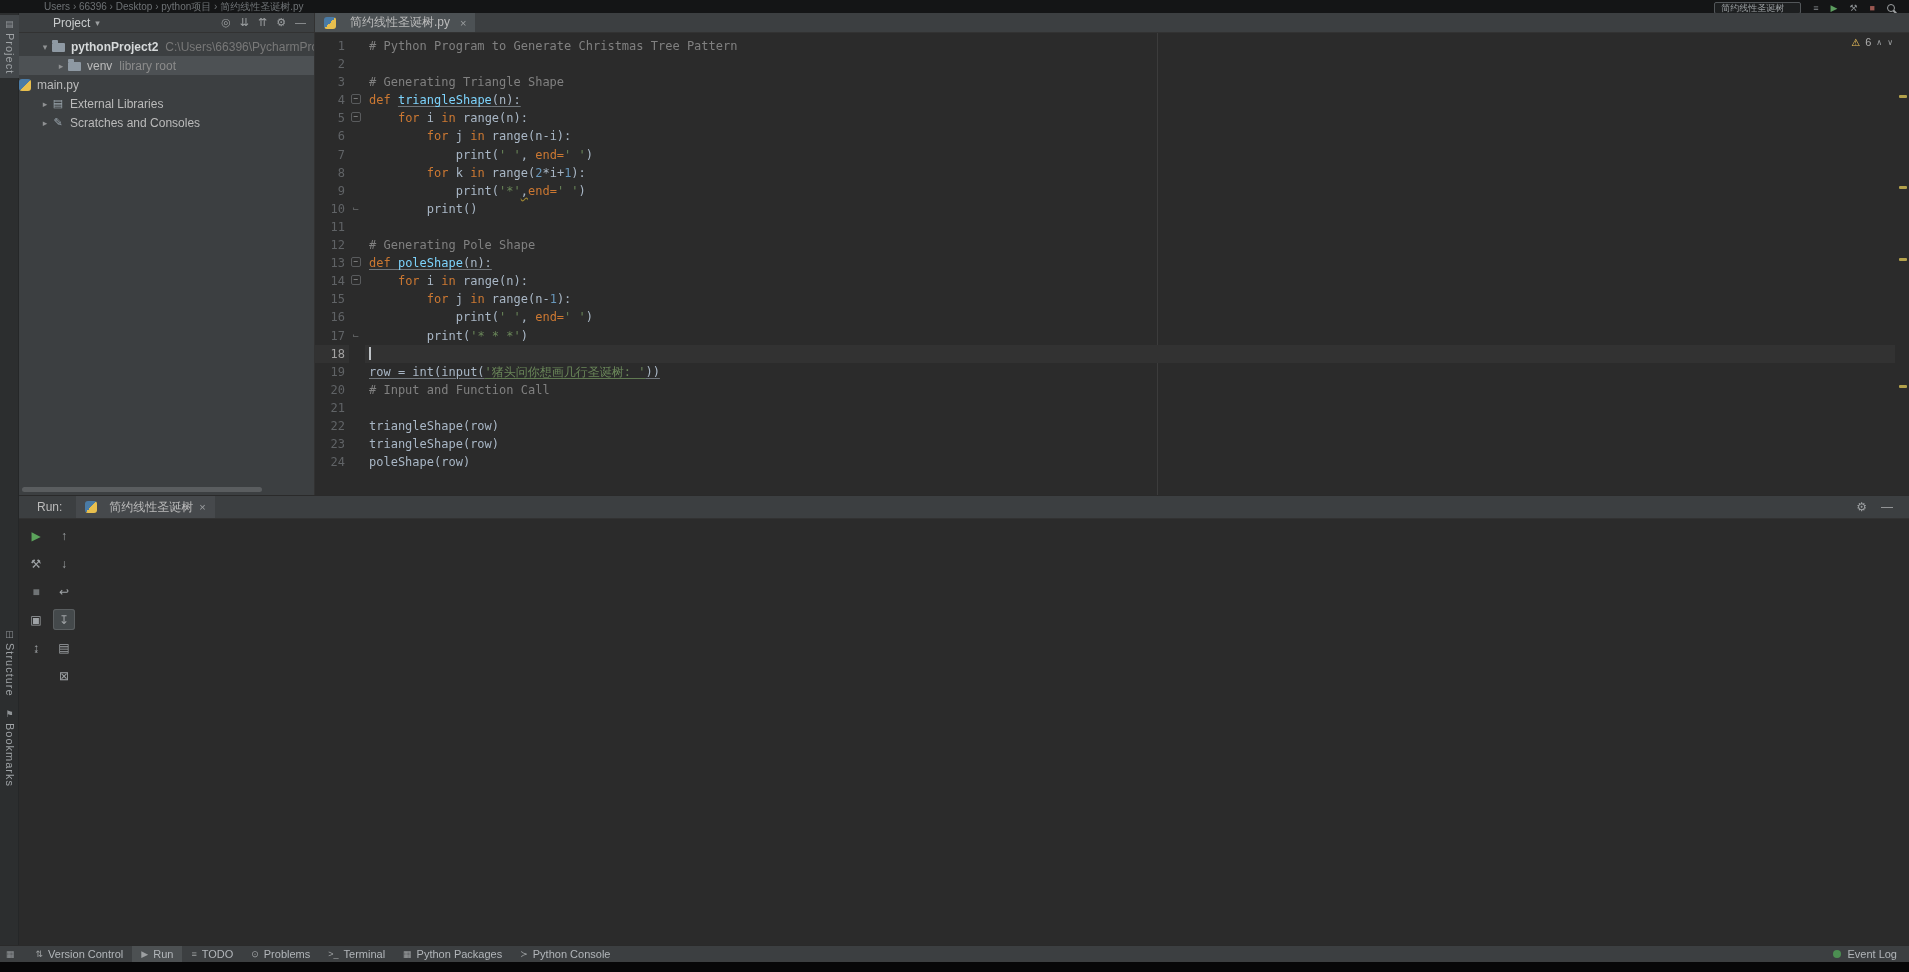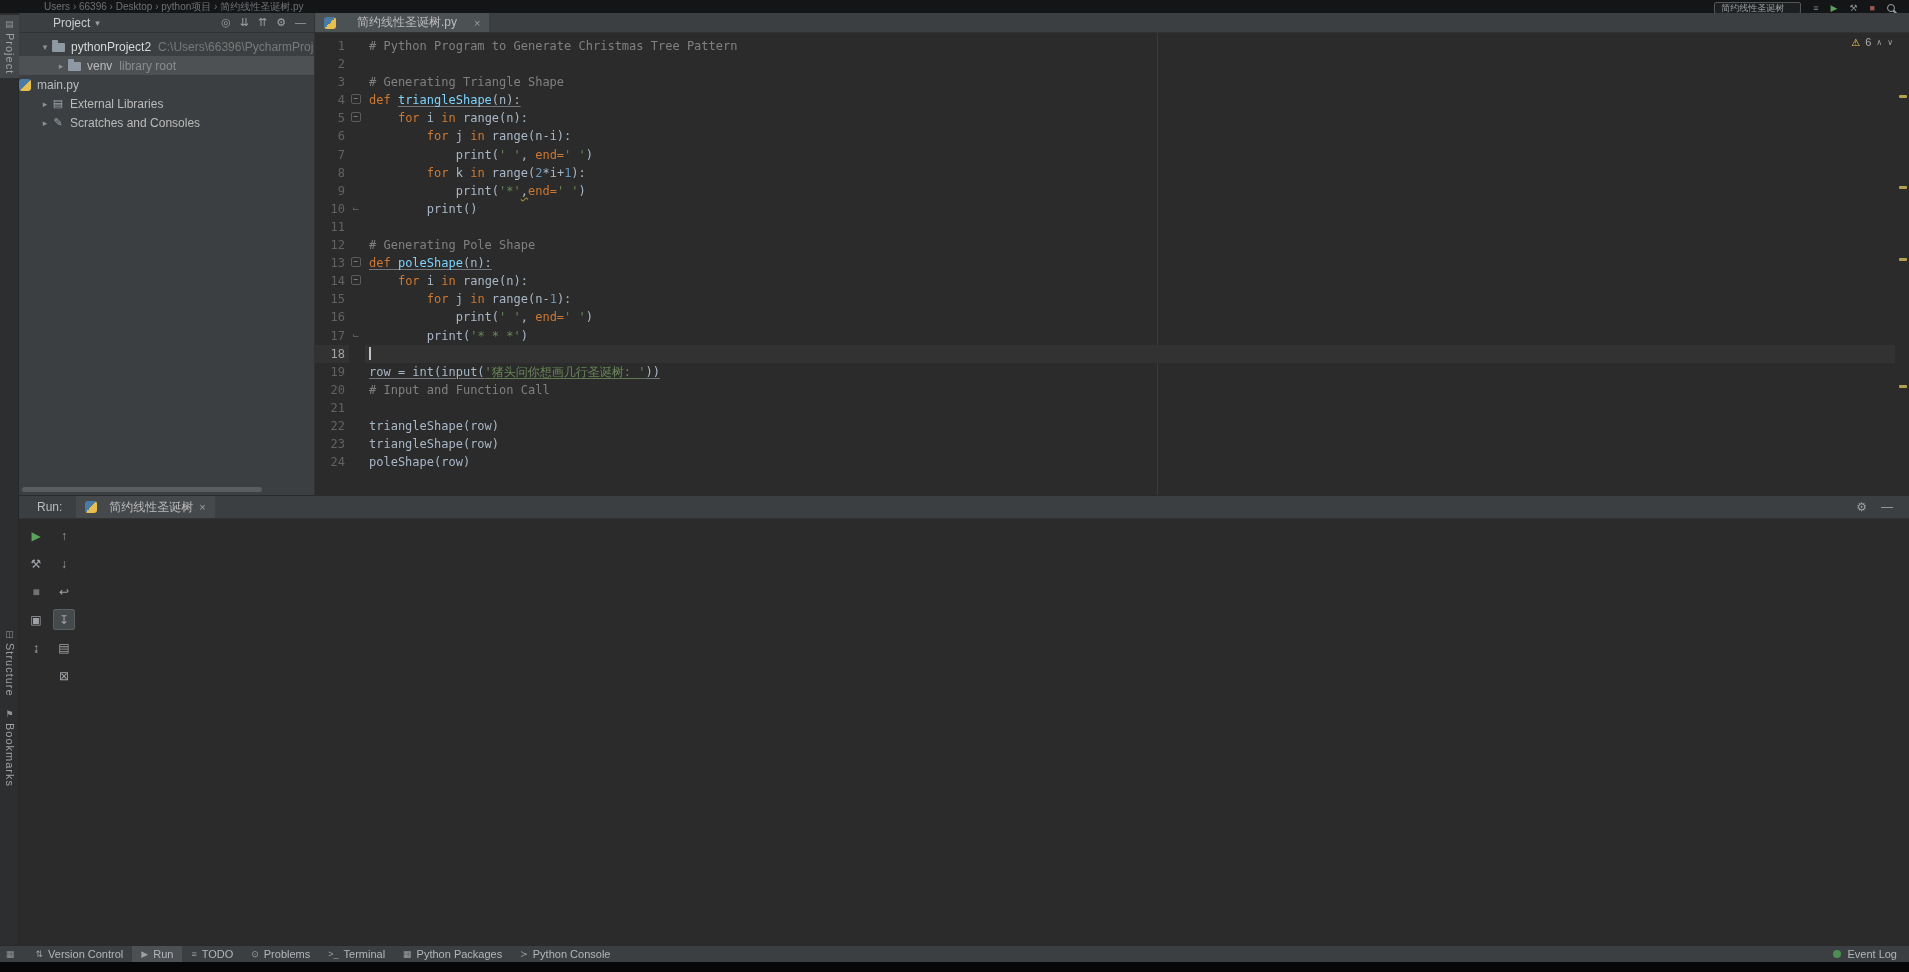--- a/index.html
+++ b/index.html
@@ -30,28 +30,28 @@
   .phicon{cursor:pointer}
   .ppanel{position:absolute;left:19px;top:33px;width:296px;height:462px;background:#3c3f41;border-right:1px solid #323232}
   .tree{padding-top:4px;color:#bbb}
   .trow{height:19px;display:flex;align-items:center;white-space:nowrap;overflow:hidden;cursor:pointer}
   .trow.sel{background:#4d5154}
   .chev{width:12px;color:#8f9193;font-size:9px;text-align:center;flex:none}
   .folder{display:inline-block;width:13px;height:9px;background:#8e99a3;border-radius:1px;position:relative;margin:2px 6px 0 1px;flex:none}
   .folder:before{content:"";position:absolute;left:0;top:-3px;width:6px;height:3px;background:#8e99a3;border-radius:1px 1px 0 0}
   .pyicon{display:inline-block;width:12px;height:12px;border-radius:3px;background:linear-gradient(135deg,#4a7ba6 50%,#e8bf4e 50%);margin-right:6px;flex:none}
   .gicon{width:14px;margin-right:5px;color:#9aa5ad;font-size:11px;text-align:center;flex:none}
-  .tname.bold{font-weight:normal;color:#d6d9da}
+  .tname.bold{font-weight:bold;color:#d6d9da}
   .tpath{color:#787878;margin-left:7px}
   .tsuffix{color:#8c8c8c;margin-left:7px}
   .hsb{position:absolute;left:3px;bottom:3px;width:240px;height:5px;border-radius:3px;background:#5a5d5f;cursor:pointer}
 
   
   .tabbar{position:absolute;left:315px;top:13px;right:0;height:20px;background:#3c3f41;border-bottom:1px solid #323232;display:flex;align-items:stretch}
-  .etab{display:flex;align-items:center;gap:15px;padding:0 9px;background:#4c5154;cursor:pointer}
+  .etab{display:flex;align-items:center;gap:8px;padding:0 9px;background:#4c5154;cursor:pointer}
   .etab .close{color:#9b9ea0;font-size:11px;margin-left:2px}
 
   
   .editor{position:absolute;left:315px;top:33px;right:0;height:462px;background:#2b2b2b;overflow:hidden}
   .vguide{position:absolute;left:842px;top:0;height:100%;width:1px;background:#3c3c3c}
   .gutter{position:absolute;left:0;top:4px;width:34px;text-align:right;font:12px/18.1px "DejaVu Sans Mono",monospace;color:#606366}
   .gl{height:18.1px;padding-right:4px;cursor:pointer}
   .gl.cl-active{color:#a4a3a3;background:#323232}
   .foldcol{position:absolute;left:34px;top:0;width:16px;height:100%}
   .fm{position:absolute;left:2px;width:10px;height:10px;font:8px/8px "DejaVu Sans Mono",monospace;color:#9b9b9b;text-align:center;cursor:pointer}

